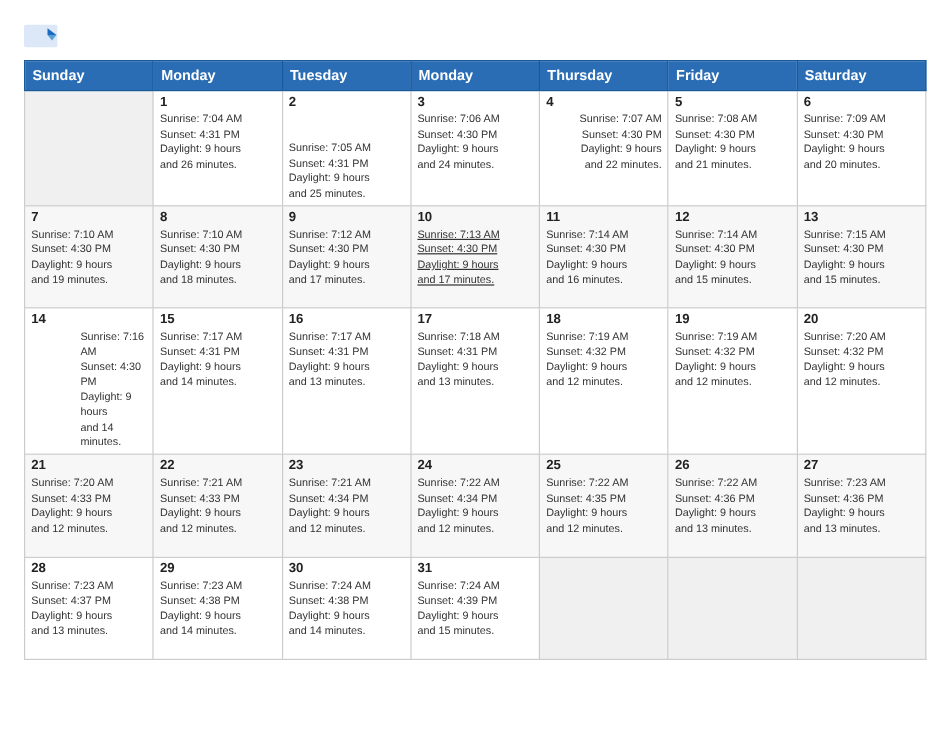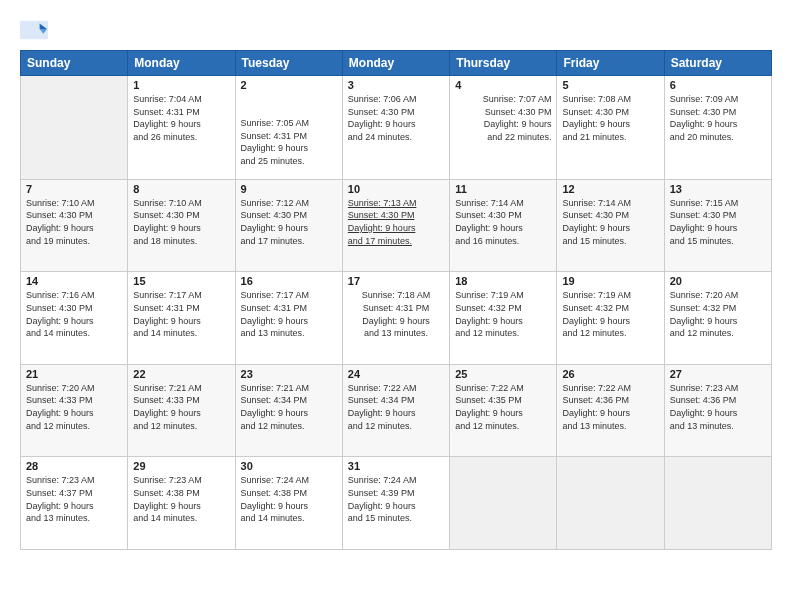--- a/index.html
+++ b/index.html
@@ -224,42 +224,42 @@
             <span class="day-number">13</span>
             <div class="day-info" style="white-space: pre-line;">Sunrise: 7:15 AM
 Sunset: 4:30 PM
 Daylight: 9 hours
 and 15 minutes.</div>
           </td>
         </tr>
         <tr>
           <td>
             <span class="day-number">14</span>
-            <div class="day-info" style="white-space: pre-line;">Sunrise: 7:16 AM
+            <div class="day-info" style="white-space: pre-line; margin-left: 41px;">Sunrise: 7:16 AM
 Sunset: 4:30 PM
 Daylight: 9 hours
 and 14 minutes.</div>
           </td>
           <td>
             <span class="day-number">15</span>
             <div class="day-info" style="white-space: pre-line;">Sunrise: 7:17 AM
 Sunset: 4:31 PM
 Daylight: 9 hours
 and 14 minutes.</div>
           </td>
           <td>
             <span class="day-number">16</span>
             <div class="day-info" style="white-space: pre-line;">Sunrise: 7:17 AM
 Sunset: 4:31 PM
 Daylight: 9 hours
 and 13 minutes.</div>
           </td>
           <td>
             <span class="day-number">17</span>
-            <div class="day-info" style="white-space: pre-line; text-align: center;">Sunrise: 7:18 AM
+            <div class="day-info" style="white-space: pre-line;">Sunrise: 7:18 AM
 Sunset: 4:31 PM
 Daylight: 9 hours
 and 13 minutes.</div>
           </td>
           <td>
             <span class="day-number">18</span>
             <div class="day-info" style="white-space: pre-line;">Sunrise: 7:19 AM
 Sunset: 4:32 PM
 Daylight: 9 hours
 and 12 minutes.</div>

